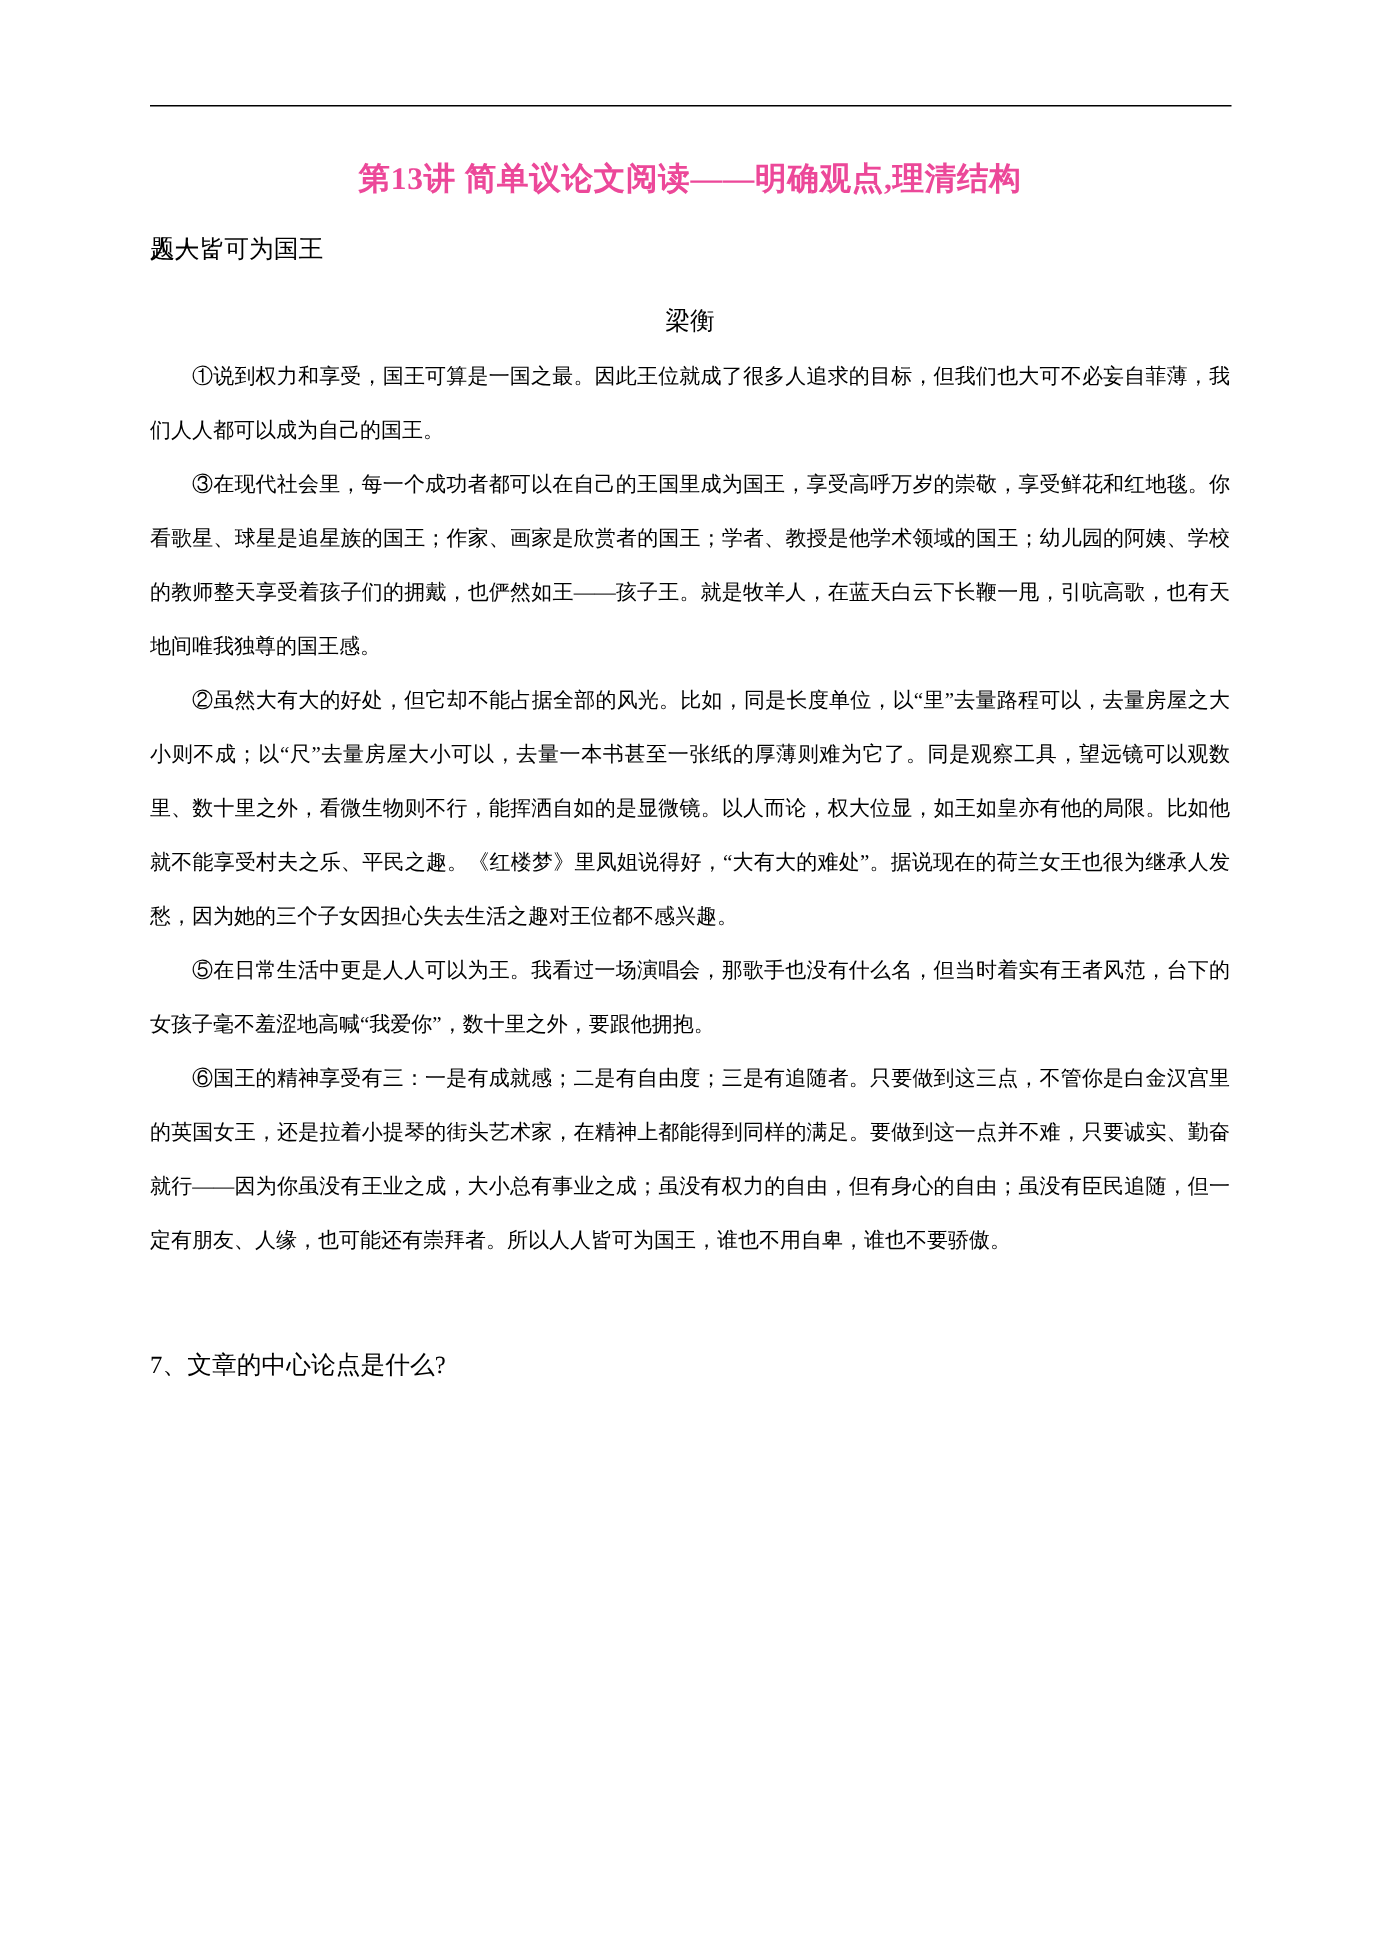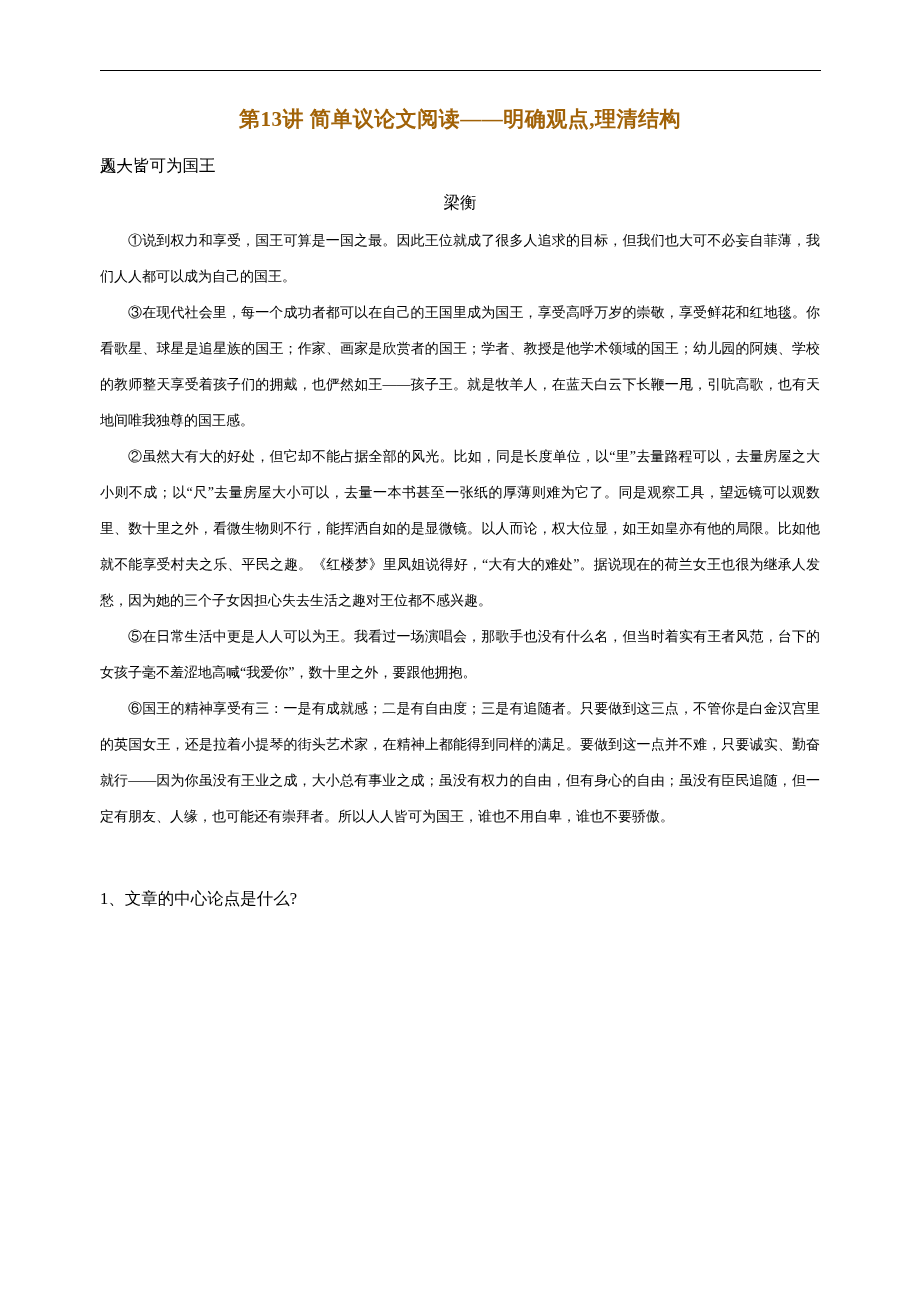--- a/index.html
+++ b/index.html
@@ -49,20 +49,21 @@
   .topic-label {
     position: absolute;
     left: 0;
     top: 0;
   }
   .essay-title { text-align: left; }
   .author {
     text-align: center;
     font-size: 16.5px;
     line-height: 36px;
+    margin-top: 11px;
   }
   .essay-body { margin-top: 2px; }
   .para {
     margin: 0;
     font-size: 14px;
     line-height: 36px;
     text-indent: 2em;
     text-align: justify;
   }
   .question {
@@ -73,33 +74,33 @@
 </style>
 </head>
 <body>
 
 <div class="page">
 
   <div class="header-rule"></div>
 
   <div class="content">
 
-    <h1 class="lesson-title" style="color: #a16207;">第13讲 简单议论文阅读——明确观点,理清结构</h1>
+    <h1 class="lesson-title" style="color: #ec4899;">第13讲 简单议论文阅读——明确观点,理清结构</h1>
 
     <div class="essay-head">
       <span class="topic-label">题一：</span>
       <div class="essay-title">人人皆可为国王</div>
     </div>
 
     <div class="author">梁衡</div>
 
     <div class="essay-body">
         <p class="para">①说到权力和享受，国王可算是一国之最。因此王位就成了很多人追求的目标，但我们也大可不必妄自菲薄，我们人人都可以成为自己的国王。</p>
         <p class="para">③在现代社会里，每一个成功者都可以在自己的王国里成为国王，享受高呼万岁的崇敬，享受鲜花和红地毯。你看歌星、球星是追星族的国王；作家、画家是欣赏者的国王；学者、教授是他学术领域的国王；幼儿园的阿姨、学校的教师整天享受着孩子们的拥戴，也俨然如王——孩子王。就是牧羊人，在蓝天白云下长鞭一甩，引吭高歌，也有天地间唯我独尊的国王感。</p>
         <p class="para">②虽然大有大的好处，但它却不能占据全部的风光。比如，同是长度单位，以“里”去量路程可以，去量房屋之大小则不成；以“尺”去量房屋大小可以，去量一本书甚至一张纸的厚薄则难为它了。同是观察工具，望远镜可以观数里、数十里之外，看微生物则不行，能挥洒自如的是显微镜。以人而论，权大位显，如王如皇亦有他的局限。比如他就不能享受村夫之乐、平民之趣。《红楼梦》里凤姐说得好，“大有大的难处”。据说现在的荷兰女王也很为继承人发愁，因为她的三个子女因担心失去生活之趣对王位都不感兴趣。</p>
         <p class="para">⑤在日常生活中更是人人可以为王。我看过一场演唱会，那歌手也没有什么名，但当时着实有王者风范，台下的女孩子毫不羞涩地高喊“我爱你”，数十里之外，要跟他拥抱。</p>
         <p class="para">⑥国王的精神享受有三：一是有成就感；二是有自由度；三是有追随者。只要做到这三点，不管你是白金汉宫里的英国女王，还是拉着小提琴的街头艺术家，在精神上都能得到同样的满足。要做到这一点并不难，只要诚实、勤奋就行——因为你虽没有王业之成，大小总有事业之成；虽没有权力的自由，但有身心的自由；虽没有臣民追随，但一定有朋友、人缘，也可能还有崇拜者。所以人人皆可为国王，谁也不用自卑，谁也不要骄傲。</p>
       </div>
 
-    <div class="question">1、文章的中心论点是什么?</div>
+    <div class="question">7、文章的中心论点是什么?</div>
 
   </div>
 </div>
 
 </body></html>

